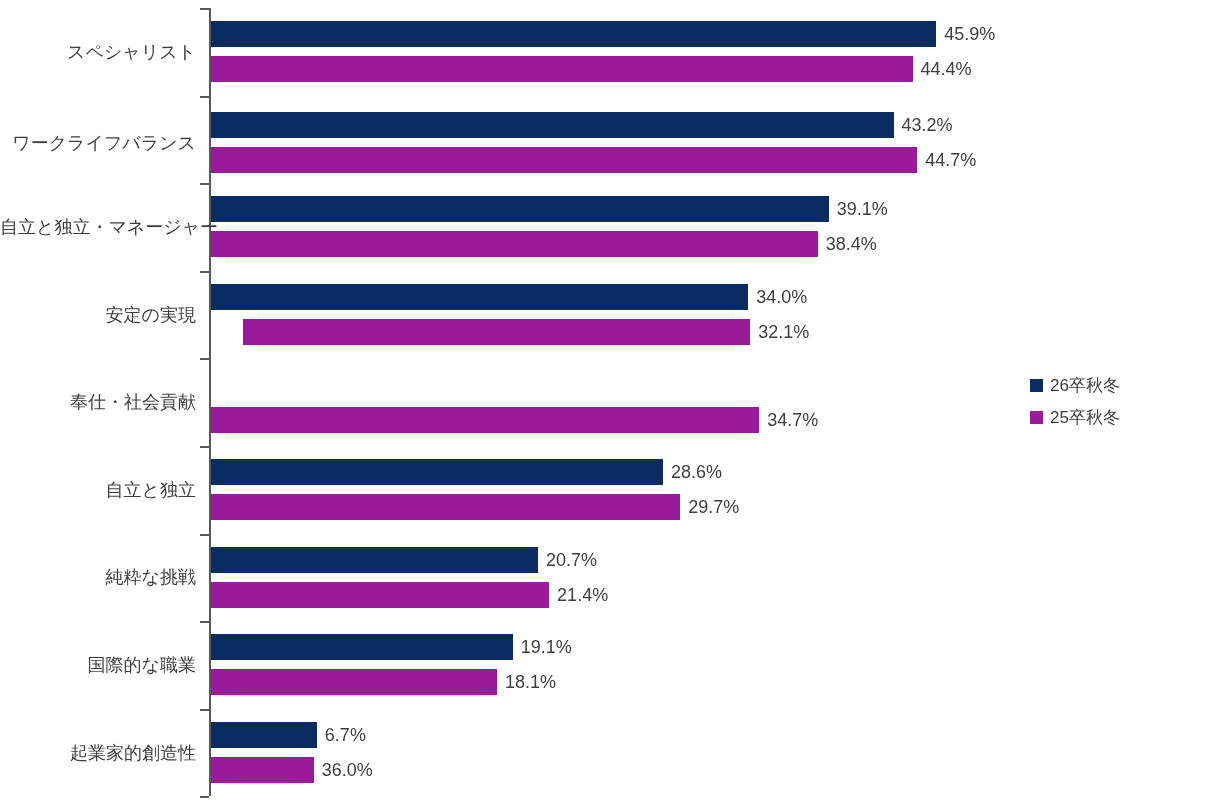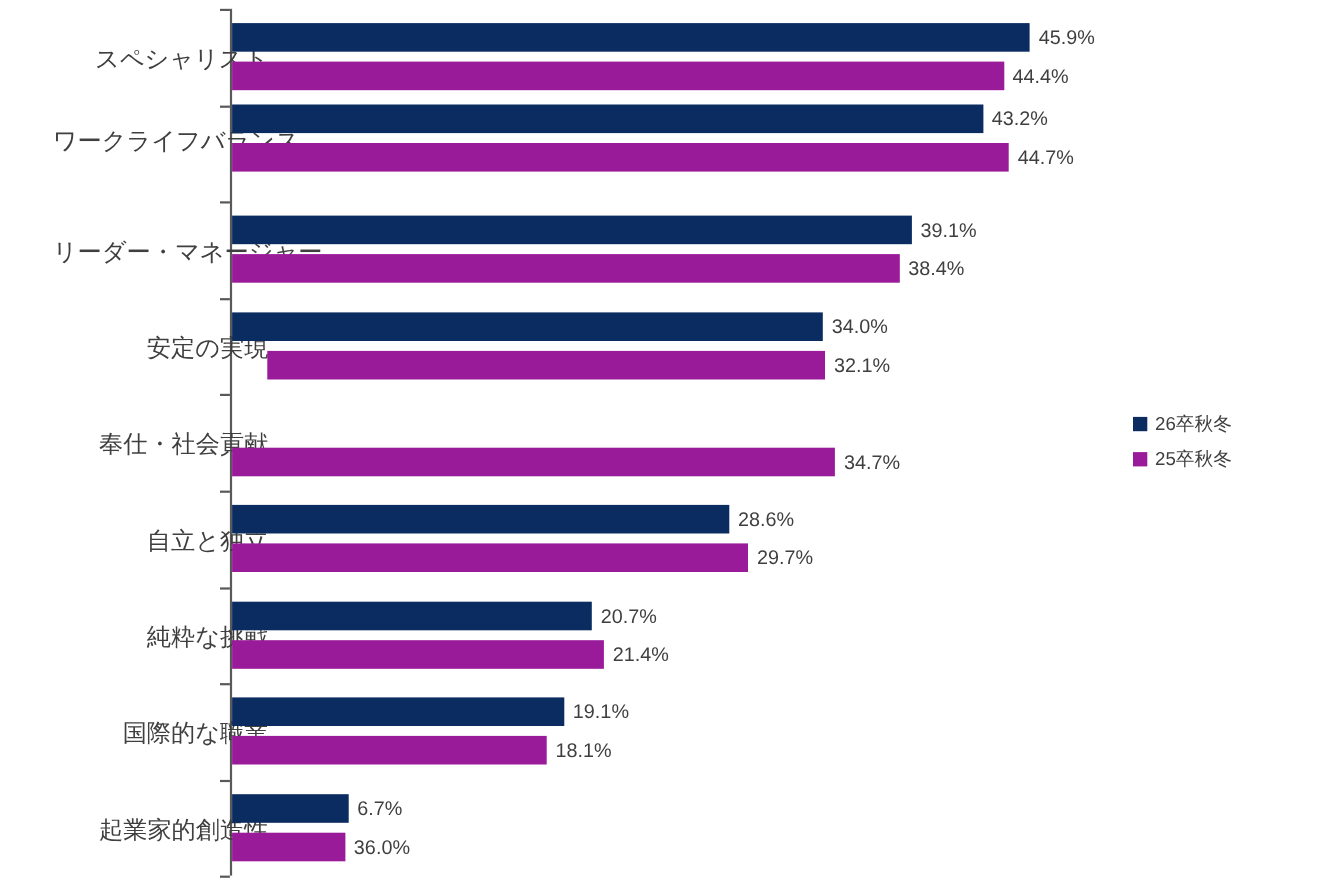--- a/index.html
+++ b/index.html
@@ -43,25 +43,24 @@
   .cat-group {
     position: absolute;
     left: 0;
     width: 1216px;
   }
   .cat-label {
     position: absolute;
     left: 0;
     width: 196px;
     text-align: right;
-    font-size: 22px;
+    font-size: 18px;
     color: #3f3f3f;
     white-space: nowrap;
     line-height: 1;
-    padding-left: 48px;
   }
   .bar-row {
     position: absolute;
     left: 211px;
     height: 26px;
   }
   .bar {
     position: absolute;
     left: 0;
     top: 0;
@@ -128,33 +127,33 @@
           <div class="cat-label" style="top: 34.8px;">スペシャリスト</div>
           <div class="bar-row" style="top: 13.3px; width: 1005px;">
             <div class="bar s0" title="26卒秋冬 45.9%" style="width: 725.22px; background: rgb(10, 44, 97);"></div>
             <div class="bar-value" style="left: 733.22px;">45.9%</div>
           </div>
           <div class="bar-row" style="top: 48.3px; width: 834px;">
             <div class="bar s1" title="25卒秋冬 44.4%" style="width: 701.52px; background: rgb(154, 27, 154);"></div>
             <div class="bar-value" style="left: 709.52px;">44.4%</div>
           </div>
         </div>
-        <div class="cat-group" style="top: 82px; height: 87.6px;">
+        <div class="cat-group" style="top: 99px; height: 87.6px;">
           <div class="cat-label" style="top: 34.8px;">ワークライフバランス</div>
           <div class="bar-row" style="top: 13.3px; width: 1005px;">
             <div class="bar s0" title="26卒秋冬 43.2%" style="width: 682.56px; background: rgb(10, 44, 97);"></div>
             <div class="bar-value" style="left: 690.56px;">43.2%</div>
           </div>
           <div class="bar-row" style="top: 48.3px; width: 1005px;">
             <div class="bar s1" title="25卒秋冬 44.7%" style="width: 706.26px; background: rgb(154, 27, 154);"></div>
             <div class="bar-value" style="left: 714.26px;">44.7%</div>
           </div>
         </div>
         <div class="cat-group" style="top: 183.2px; height: 87.6px;">
-          <div class="cat-label" style="top: 34.8px;">リーダー・マネージャー</div>
+          <div class="cat-label" style="top: 34.8px;">自立と独立・マネージャー</div>
           <div class="bar-row" style="top: 13.3px; width: 1005px;">
             <div class="bar s0" title="26卒秋冬 39.1%" style="width: 617.78px; background: rgb(10, 44, 97);"></div>
             <div class="bar-value" style="left: 625.78px;">39.1%</div>
           </div>
           <div class="bar-row" style="top: 48.3px; width: 1005px;">
             <div class="bar s1" title="25卒秋冬 38.4%" style="width: 606.72px; background: rgb(154, 27, 154);"></div>
             <div class="bar-value" style="left: 614.72px;">38.4%</div>
           </div>
         </div>
         <div class="cat-group" style="top: 270.8px; height: 87.6px;">

